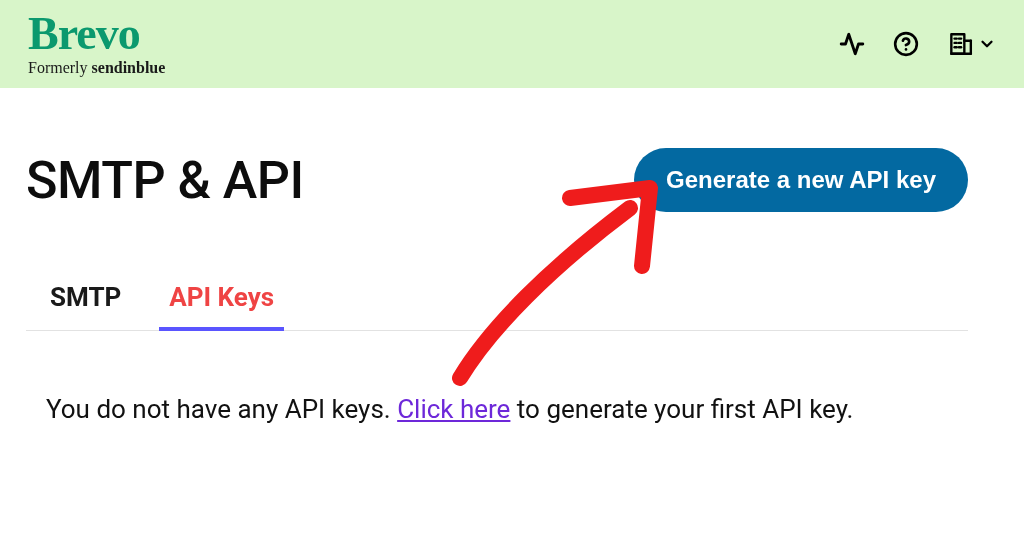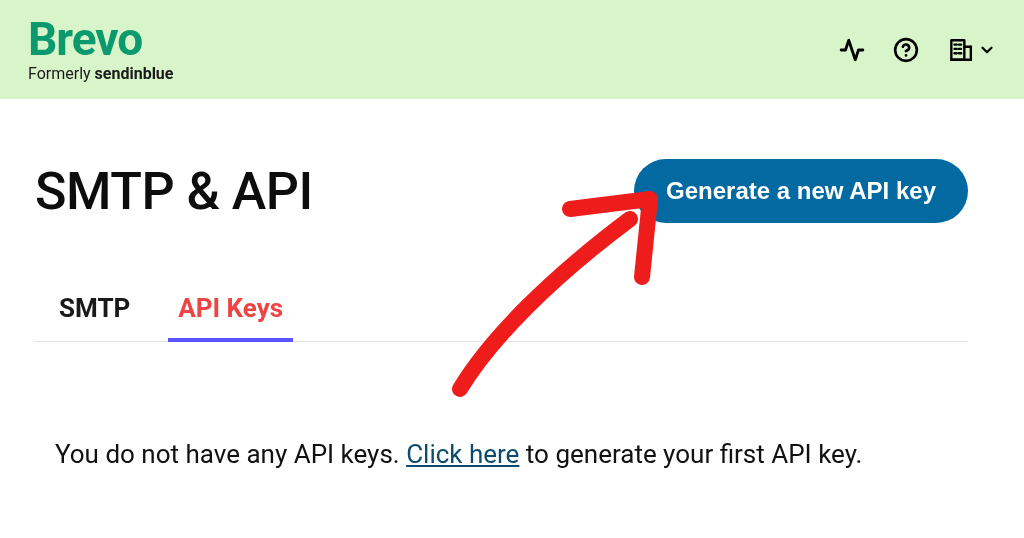--- a/index.html
+++ b/index.html
@@ -1,24 +1,25 @@
 <!DOCTYPE html>
 <html><head>
 <meta charset="utf-8">
 <style>
   * { box-sizing: border-box; margin: 0; padding: 0; }
   html, body { width: 1024px; height: 538px; font-family: -apple-system, BlinkMacSystemFont, "Segoe UI", Roboto, Helvetica, Arial, sans-serif; background: #fff; overflow: hidden; }
 
   .topbar {
     background: #d8f5c9;
-    height: 99px;
+    height: 88px;
     display: flex;
     align-items: center;
     justify-content: space-between;
     padding: 16px 28px;
+    font-family: Liberation Serif, serif;
   }
   .brand { display: flex; flex-direction: column; }
   .brand-logo {
     color: #0b996e;
     font-weight: 700;
     font-size: 46px;
     line-height: 1;
     letter-spacing: -1px;
   }
   .brand-sub {
@@ -27,21 +28,21 @@
     margin-top: 2px;
   }
   .brand-sub .send { font-weight: 700; }
 
   .topbar-icons { display: flex; align-items: center; gap: 26px; }
   .icon-btn { width: 28px; height: 28px; cursor: pointer; display:flex; align-items:center; justify-content:center; }
   .icon-btn svg { width: 26px; height: 26px; }
   .icon-group { display:flex; align-items:center; gap:4px; cursor:pointer; }
   .chev { width:18px; height:18px; }
 
-  .content { padding: 60px 56px 0 35px; position: relative; }
+  .content { padding: 60px 56px 0 26px; position: relative; }
 
   .page-header {
     display: flex;
     align-items: center;
     justify-content: space-between;
     margin-bottom: 60px;
   }
   .page-title {
     font-size: 52px;
     font-weight: 500;
@@ -57,21 +58,21 @@
     font-size: 24px;
     font-weight: 600;
     cursor: pointer;
   }
 
   .tabs {
     display: flex;
     gap: 40px;
     border-bottom: 1px solid #e2e2e2;
     padding-left: 20px;
-    margin-bottom: 94px;
+    margin-bottom: 60px;
   }
   .tab {
     padding: 10px 4px 18px 4px;
     font-size: 26px;
     font-weight: 700;
     color: #1a1a1a;
     cursor: pointer;
     position: relative;
   }
   .tab.active {
@@ -85,21 +86,21 @@
     background: #5a55ff;
   }
 
   .empty-msg {
     font-size: 26px;
     color: #111;
     line-height: 1.45;
     max-width: 880px;
     padding-left: 20px;
   }
-  .empty-msg a { color: #0c4a6e; text-decoration: underline; cursor: pointer; }
+  .empty-msg a { color: #6d28d9; text-decoration: underline; cursor: pointer; }
 
   .annotation-arrow {
     position: absolute;
     left: 400px;
     top: 80px;
     pointer-events: none;
   }
 </style>
 </head>
 <body>

